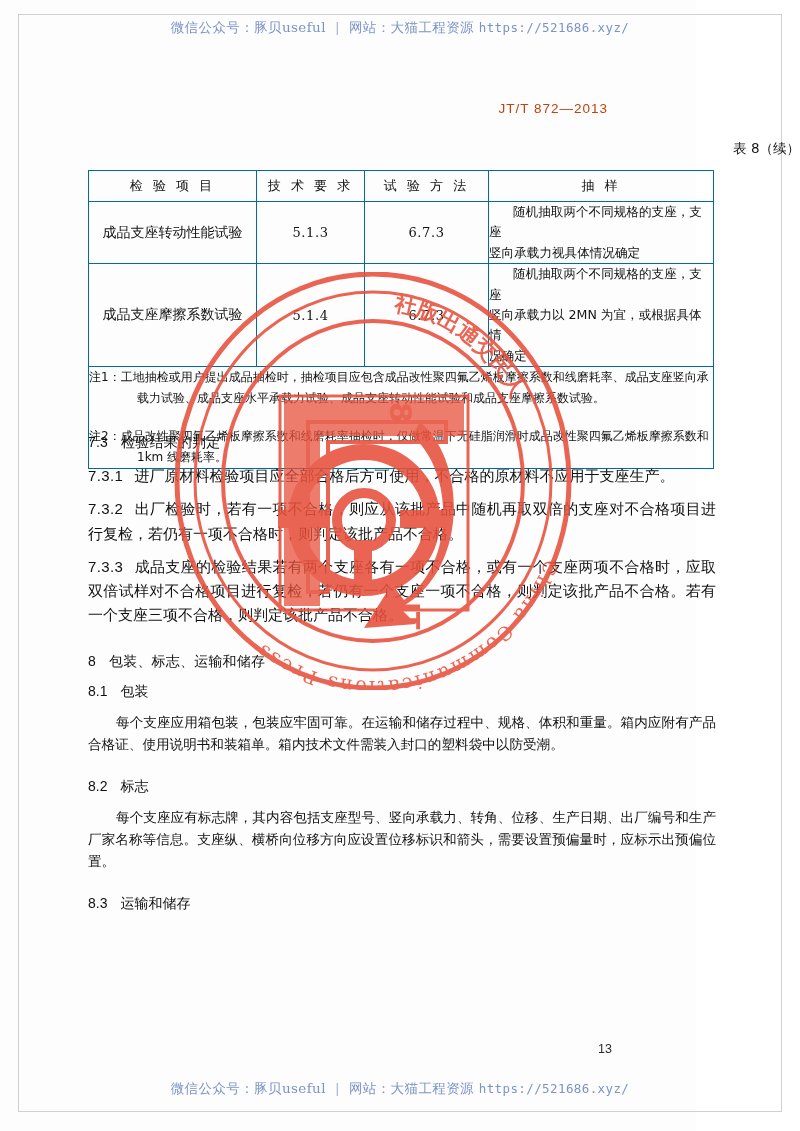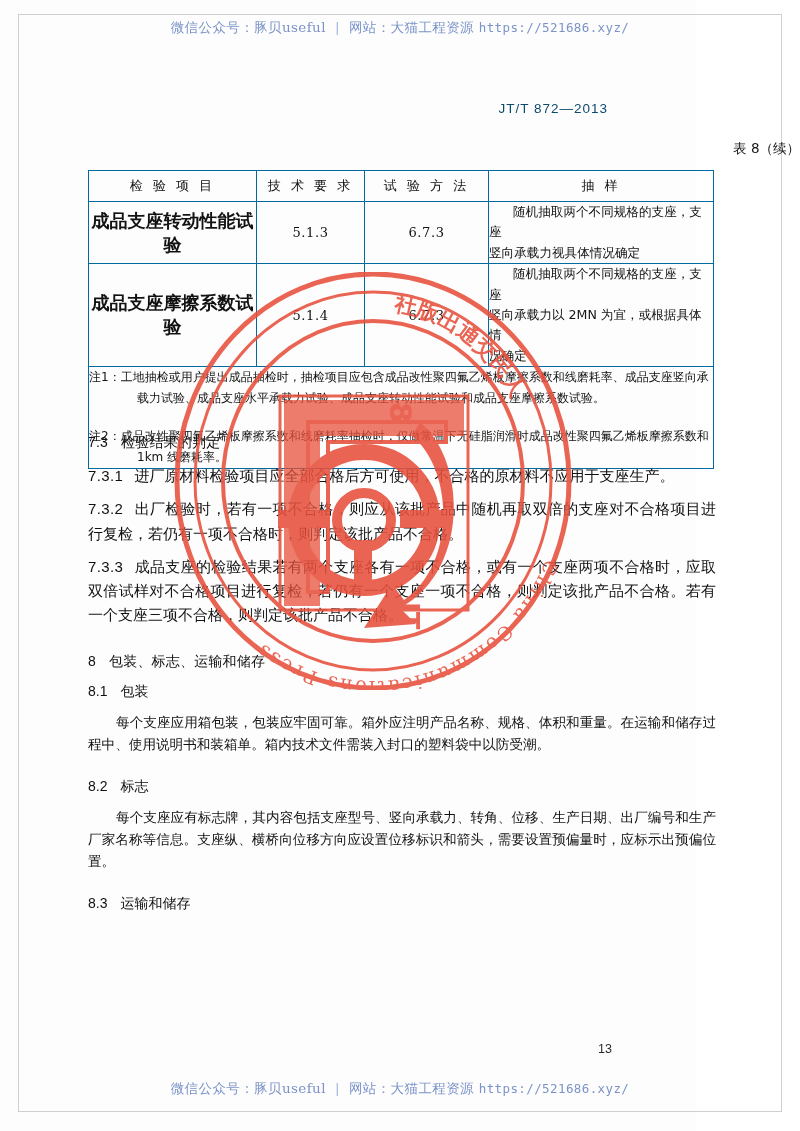--- a/index.html
+++ b/index.html
@@ -56,21 +56,21 @@
   #wm-top { top: 19px; }
   #wm-bottom { top: 1080px; }
 
   
   .std-no {
     position: absolute;
     right: 88px;
     top: 101px;
     font-size: 13.5px;
     letter-spacing: 1px;
-    color: #0c4a6e;
+    color: #c2410c;
     font-family: "Liberation Sans", sans-serif;
   }
 
   
   .table-caption {
     position: absolute;
     left: 0;
     top: 140px;
     width: 800px;
     text-align: right;
@@ -104,23 +104,22 @@
     letter-spacing: 3px;
     font-size: 13px;
   }
   .col-a { width: 168px; }
   .col-b { width: 108px; }
   .col-c { width: 124px; }
   .col-d { width: 225px; }
 
   td.c-item {
     text-align: center;
-    font-size: 18px;
+    font-size: 14px;
     padding: 6px 2px;
-    font-weight: bold;
   }
   td.c-num {
     text-align: center;
     font-size: 13px;
     letter-spacing: .6px;
     font-family: "DejaVu Serif", "Liberation Serif", serif;
   }
   td.c-sample {
     text-align: left;
     font-size: 12.6px;
@@ -295,21 +294,21 @@
 
     <div class="sec-gap-lg"></div>
 
     <div class="h2">
       <span class="nbr">8</span><span>包装、标志、运输和储存</span>
     </div>
 
     <div class="h3">
       <span class="nbr">8.1</span><span>包装</span>
     </div>
-    <p class="para indent">每个支座应用箱包装，包装应牢固可靠。箱外应注明产品名称、规格、体积和重量。在运输和储存过程中、使用说明书和装箱单。箱内技术文件需装入封口的塑料袋中以防受潮。</p>
+    <p class="para indent">每个支座应用箱包装，包装应牢固可靠。在运输和储存过程中、规格、体积和重量。箱内应附有产品合格证、使用说明书和装箱单。箱内技术文件需装入封口的塑料袋中以防受潮。</p>
 
     <div class="sec-gap"></div>
 
     <div class="h3">
       <span class="nbr">8.2</span><span>标志</span>
     </div>
     <p class="para indent">每个支座应有标志牌，其内容包括支座型号、竖向承载力、转角、位移、生产日期、出厂编号和生产厂家名称等信息。支座纵、横桥向位移方向应设置位移标识和箭头，需要设置预偏量时，应标示出预偏位置。</p>
 
     <div class="sec-gap"></div>
 

